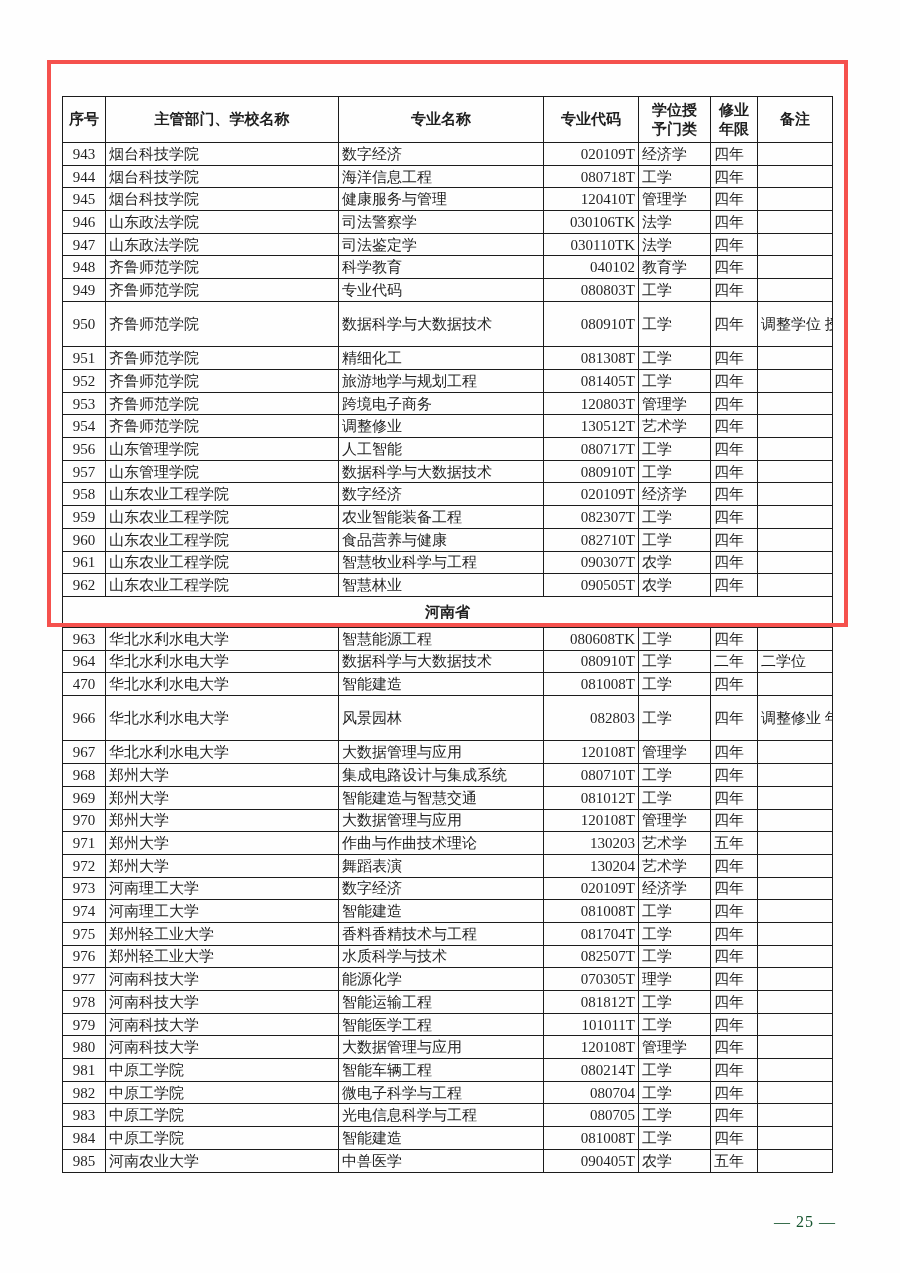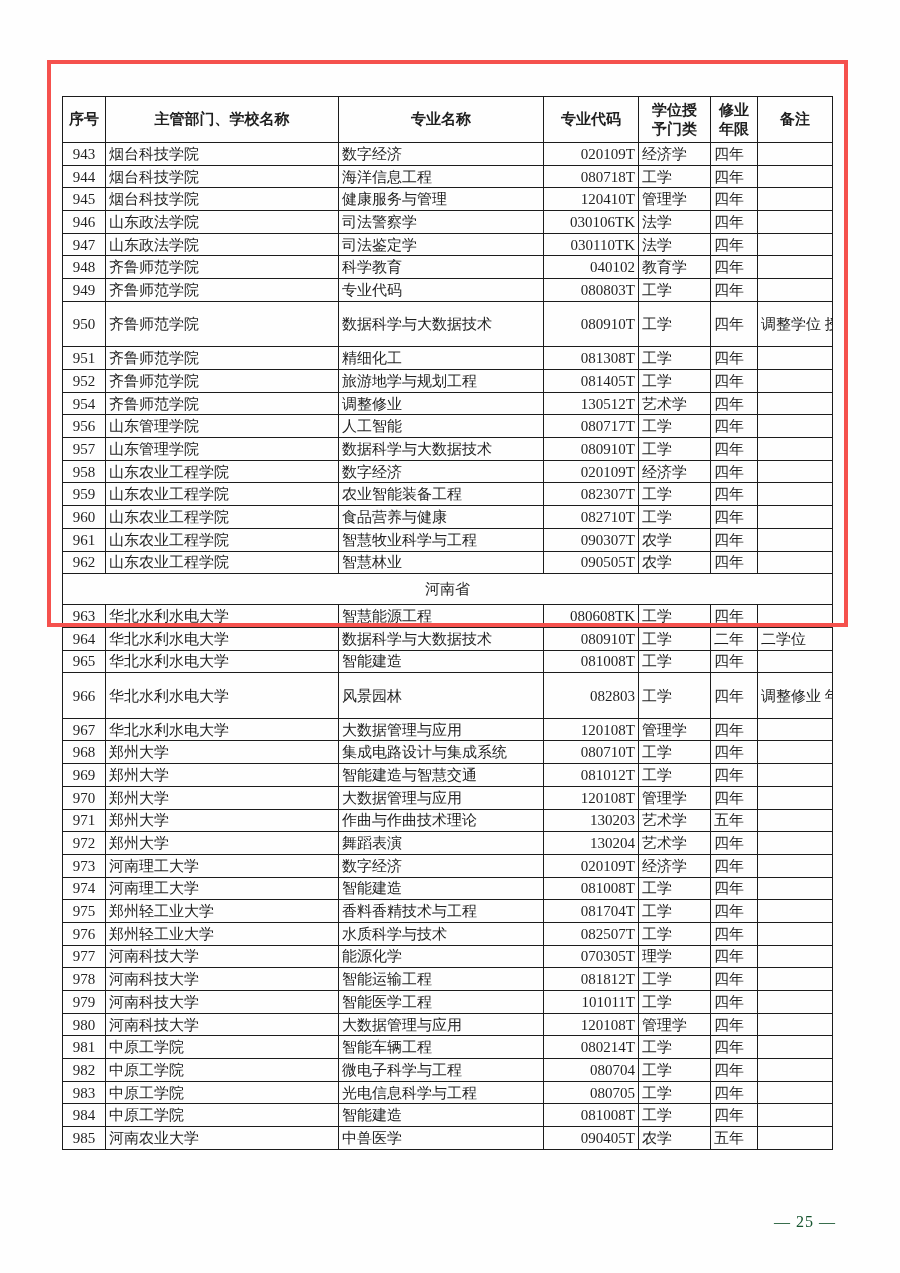--- a/index.html
+++ b/index.html
@@ -55,21 +55,21 @@
     line-height: 1.2;
     padding: 0 3px;
     white-space: nowrap;
   }
   tr.row { height: 22.7px; }
   tr.row.tall { height: 45.5px; }
   tr.divider-row { height: 31px; }
   tr.divider-row td {
     text-align: center;
     font-family: "Liberation Sans", "DejaVu Sans", sans-serif;
-    font-weight: normal;
+    font-weight: bold;
     font-size: 15px;
   }
   td.c-0 { text-align: center; padding: 0 1px; }
   td.c-1, td.c-2, td.c-3, td.c-4, td.c-5 { text-align: left; padding-left: 4px; }
   td.c-3 { font-size: 14.5px; text-align: right; }
   td.c-6 {
     text-align: left;
     padding-left: 3px;
     white-space: pre-line;
     font-size: 14.5px;
@@ -201,20 +201,29 @@
           <tr class="row">
             <td class="c-0">952</td>
             <td class="c-1">齐鲁师范学院</td>
             <td class="c-2">旅游地学与规划工程</td>
             <td class="c-3">081405T</td>
             <td class="c-4">工学</td>
             <td class="c-5">四年</td>
             <td class="c-6"></td>
           </tr>
           <tr class="row">
+            <td class="c-0">953</td>
+            <td class="c-1">齐鲁师范学院</td>
+            <td class="c-2">跨境电子商务</td>
+            <td class="c-3">120803T</td>
+            <td class="c-4">管理学</td>
+            <td class="c-5">四年</td>
+            <td class="c-6"></td>
+          </tr>
+          <tr class="row">
             <td class="c-0">954</td>
             <td class="c-1">齐鲁师范学院</td>
             <td class="c-2">调整修业</td>
             <td class="c-3">130512T</td>
             <td class="c-4">艺术学</td>
             <td class="c-5">四年</td>
             <td class="c-6"></td>
           </tr>
           <tr class="row">
             <td class="c-0">956</td>
@@ -294,21 +303,21 @@
           <tr class="row">
             <td class="c-0">964</td>
             <td class="c-1">华北水利水电大学</td>
             <td class="c-2">数据科学与大数据技术</td>
             <td class="c-3">080910T</td>
             <td class="c-4">工学</td>
             <td class="c-5">二年</td>
             <td class="c-6">二学位</td>
           </tr>
           <tr class="row">
-            <td class="c-0">965</td>
+            <td class="c-0">470</td>
             <td class="c-1">华北水利水电大学</td>
             <td class="c-2">智能建造</td>
             <td class="c-3">081008T</td>
             <td class="c-4">工学</td>
             <td class="c-5">四年</td>
             <td class="c-6"></td>
           </tr>
           <tr class="row tall">
             <td class="c-0">966</td>
             <td class="c-1">华北水利水电大学</td>

